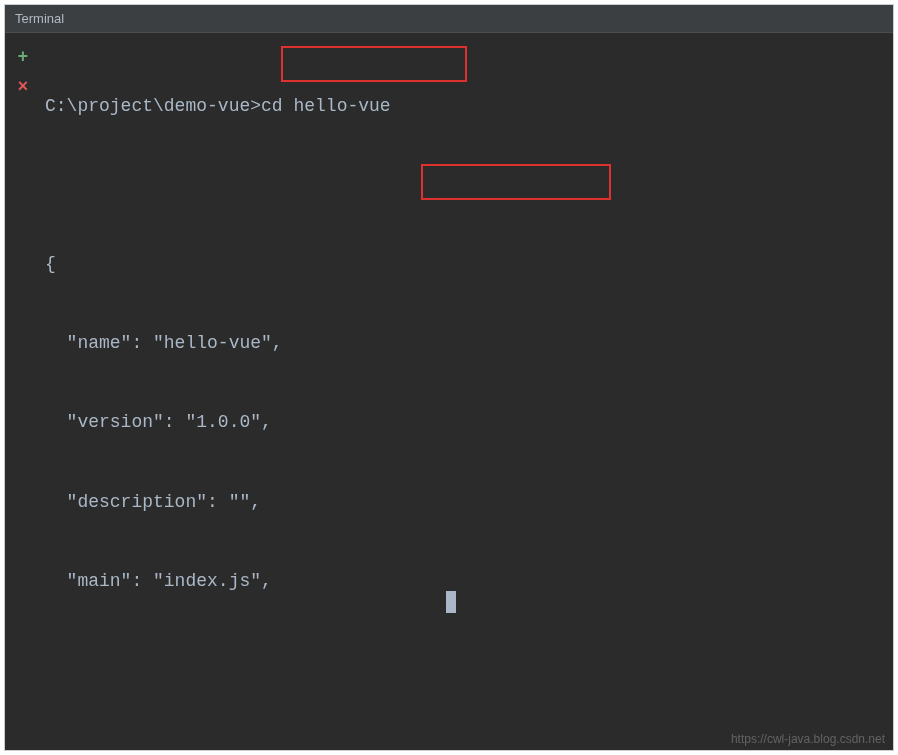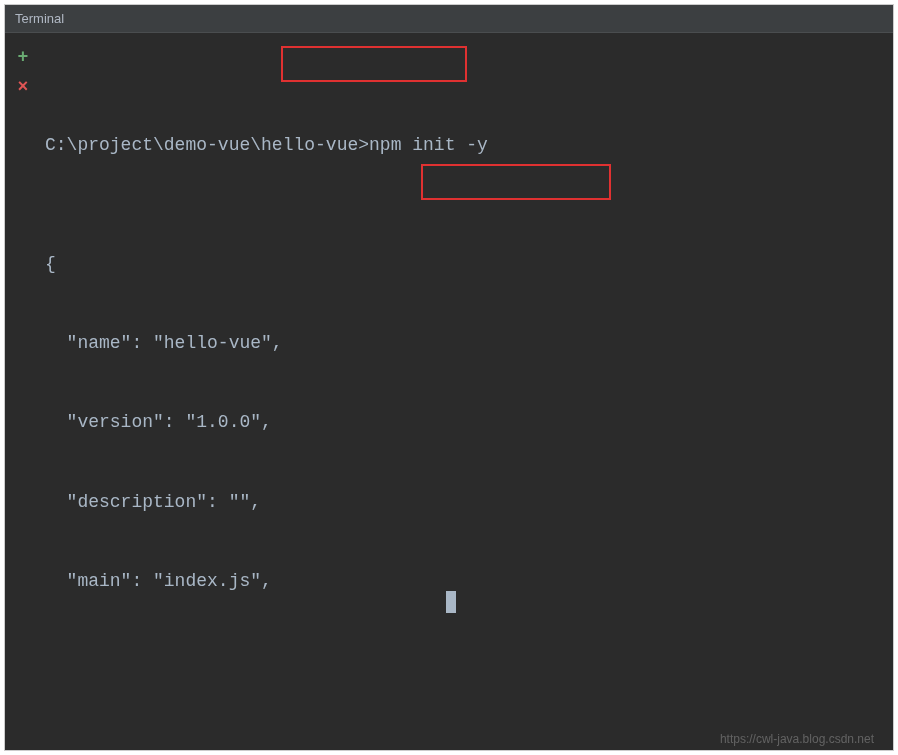--- a/index.html
+++ b/index.html
@@ -77,41 +77,41 @@
       width: 10px;
       height: 22px;
       background: #a9b7c6;
       vertical-align: middle;
       position: absolute;
       left: 405px;
       top: 558px;
     }
     .watermark {
       position: absolute;
-      right: 19px;
+      right: 8px;
       bottom: 4px;
       font-family: Arial, sans-serif;
       font-size: 12px;
       color: rgba(200,200,200,0.35);
     }
     .line { display: block; }
   </style>
 </head>
 <body>
 
 <div class="frame">
   <div class="titlebar">Terminal</div>
   <div class="content-area">
     <div class="gutter">
       <span class="plus-icon">+</span>
       <span class="close-icon">×</span>
     </div>
     <div class="terminal-body">
+<span class="line"><span>C:\project\demo-vue&gt;</span><span>cd hello-vue</span></span>
 <span class="line"></span>
-<span class="line"><span>C:\project\demo-vue\hello-vue&gt;</span><span>npm init -y</span></span>
 <span class="line"></span>
 <span class="line">{</span>
 <span class="line">  "name": "hello-vue",</span>
 <span class="line">  "version": "1.0.0",</span>
 <span class="line">  "description": "",</span>
 <span class="line">  "main": "index.js",</span>
 
 
 
 

